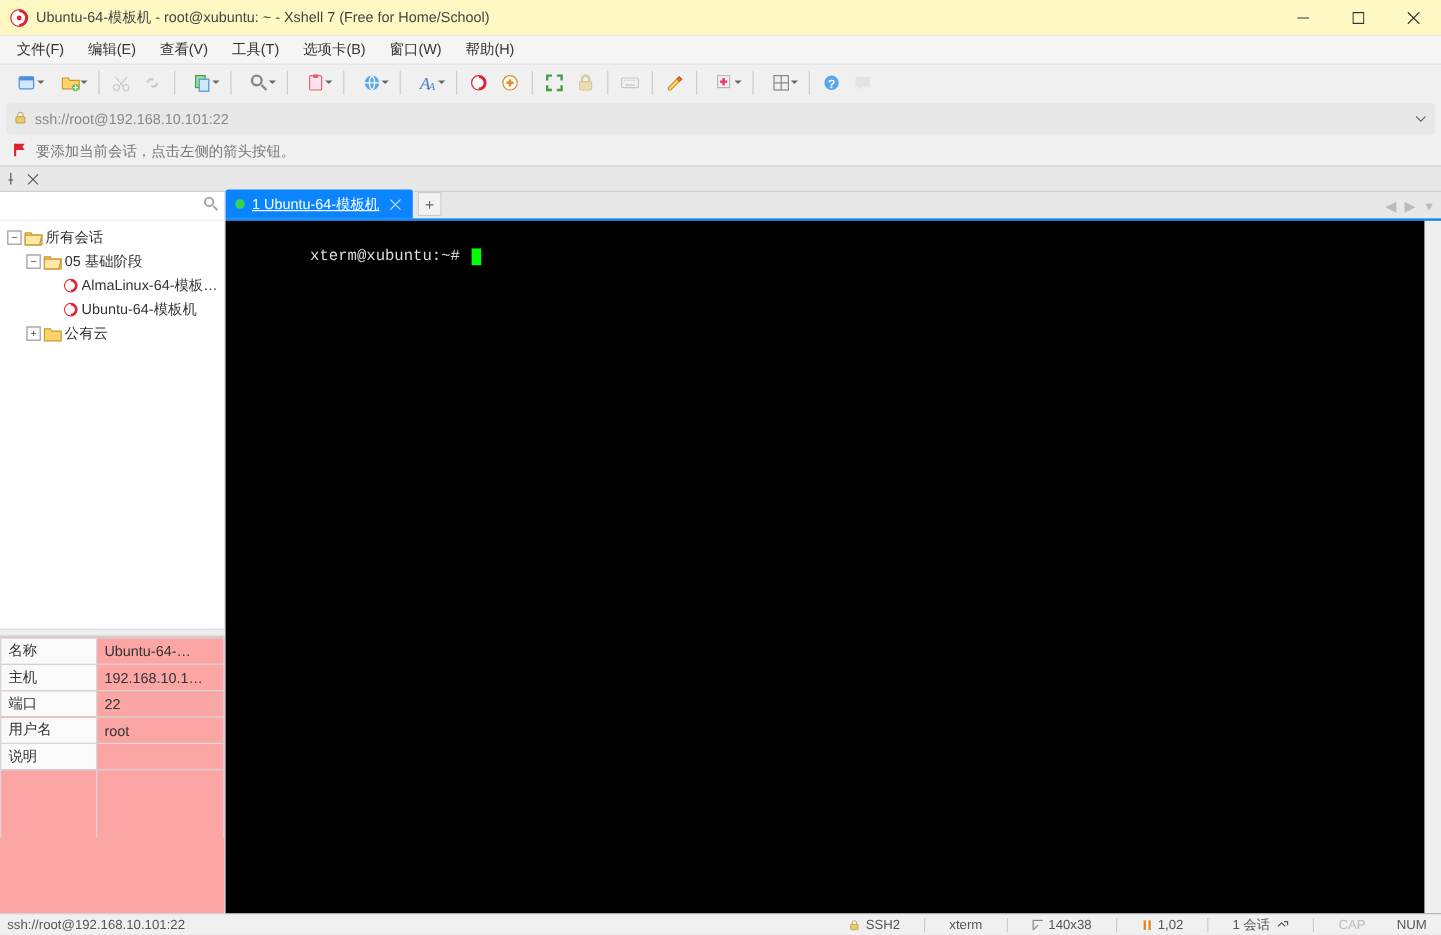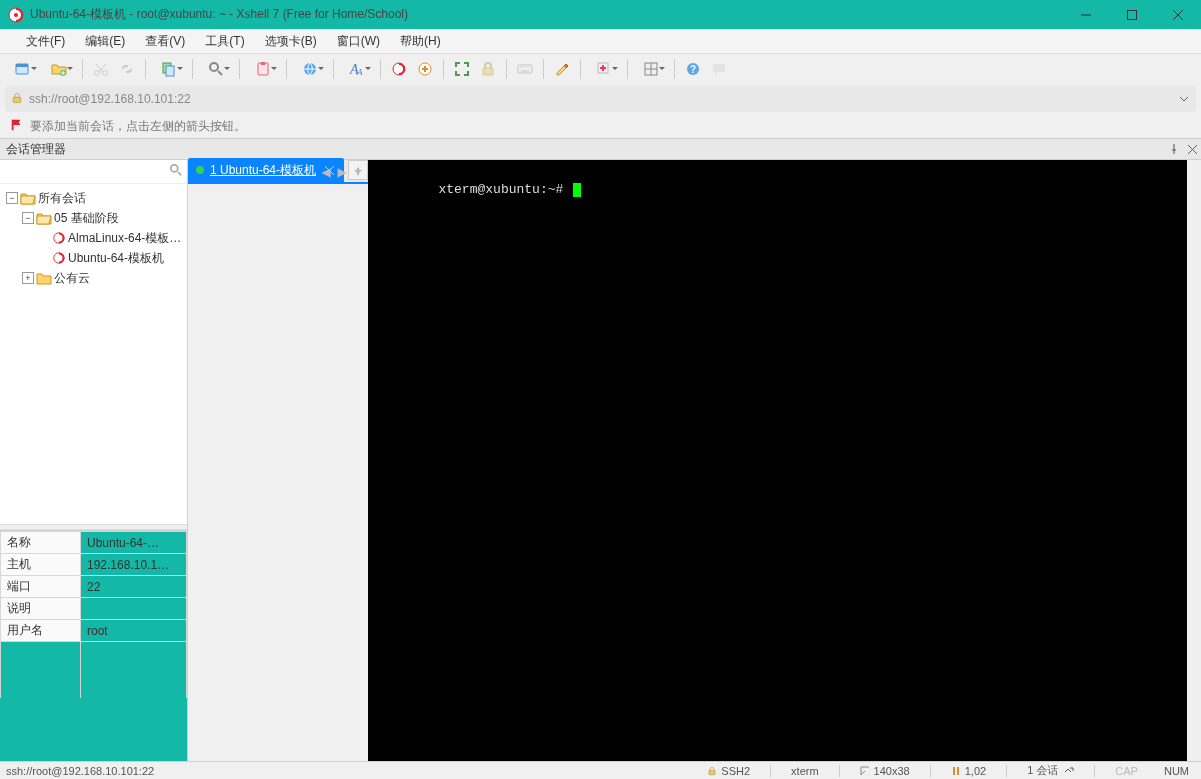--- a/index.html
+++ b/index.html
@@ -8,39 +8,39 @@
     width: 1201px; height: 779px;
     font-family: "Microsoft YaHei", "Segoe UI", Arial, sans-serif;
     font-size: 12px;
     background: #f0f0f0;
     color: #333;
     overflow: hidden;
   }
   
   .titlebar {
     height: 30px; width: 100%;
-    background: #14b8a6;
+    background: #fef9c3;
     display: flex; align-items: center;
     border-bottom: 1px solid #e5e5e5;
   }
   .titlebar .app-icon {
     width: 16px; height: 16px; margin: 0 6px 0 8px;
     display: inline-flex; align-items: center; justify-content: center;
   }
   .titlebar .title-text { flex: none; color: #444; font-size: 12px; }
   .titlebar .spacer { flex: 1; }
   .win-btn {
     width: 46px; height: 30px;
     display: inline-flex; align-items: center; justify-content: center;
     color: #333;
   }
   
   .menubar {
     height: 24px; width: 100%; background: #f5f5f5;
-    display: flex; align-items: center; padding: 0 16px;
+    display: flex; align-items: center; padding: 0 4px;
     border-bottom: 1px solid #e0e0e0;
     font-size: 12px;
   }
   .menubar .menu-item {
     padding: 3px 10px; color: #333;
   }
   
   .toolbar {
     height: 30px; width: 100%; background: #f0f0f0;
     display: flex; align-items: center; padding: 0 6px; gap: 2px;
@@ -140,35 +140,35 @@
   .host-icon { width: 14px; height: 14px; display: inline-flex; align-items:center; justify-content:center; }
   
   .hsplit {
     height: 6px; background: #efefef;
     border-top: 1px solid #ddd; border-bottom: 1px solid #ddd;
     cursor: row-resize;
   }
   
   .props {
     flex: 1; overflow: auto;
-    background: #14b8a6;
+    background: #fca5a5;
     border-top: 1px solid #d0d0d0;
   }
   .props table { width: 100%; border-collapse: collapse; font-size: 12px; }
   .props td {
     border: 1px solid #d7d7d7; padding: 2px 6px; height: 20px;
     white-space: nowrap; overflow: hidden; text-overflow: ellipsis;
   }
   .props td.k { width: 80px; color: #333; background: #fafafa; }
   .props td.v { color: #333; }
   .props .filler td { height: 56px; border-left:1px solid #d7d7d7; border-right:1px solid #d7d7d7; border-top:none; border-bottom:none; }
 
   
   .right {
-    flex: 1; display: flex; flex-direction: row; min-width: 0;
+    flex: 1; display: flex; flex-direction: column; min-width: 0;
   }
   .tabstrip {
     height: 24px; background: #e8e8e8;
     display: flex; align-items: flex-end;
     border-bottom: 2px solid #0a84ff;
     position: relative;
   }
   .tab {
     height: 24px; background: #0a84ff; color: #fff;
     display: inline-flex; align-items: center;
@@ -415,21 +415,20 @@
   <span>
     <svg width="14" height="14" viewBox="0 0 16 16">
         <path d="M3 2v12" stroke="#d23" stroke-width="2"></path>
         <path d="M3 2h9l-2 3 2 3H3z" fill="#d23"></path>
       </svg>
   </span>
   <span>要添加当前会话，点击左侧的箭头按钮。</span>
 </div>
 
 <div class="panel-header">
-  <span class="title">会话管理器</span>
   <span class="pin">
     <svg width="10" height="10" viewBox="0 0 10 10">
         <path d="M5 0v6M3 6h4M5 6v4" stroke="#555" stroke-width="1"></path>
       </svg>
   </span>
   <span class="close">
     <svg width="9" height="9" viewBox="0 0 10 10">
         <path d="M0 0L10 10M10 0L0 10" stroke="#555"></path>
       </svg>
   </span>
@@ -523,26 +522,26 @@
         </tr>
         <tr>
           <td class="k">主机</td>
           <td class="v">192.168.10.1…</td>
         </tr>
         <tr>
           <td class="k">端口</td>
           <td class="v">22</td>
         </tr>
         <tr>
+          <td class="k">用户名</td>
+          <td class="v">root</td>
+        </tr>
+        <tr>
           <td class="k">说明</td>
           <td class="v"></td>
-        </tr>
-        <tr>
-          <td class="k">用户名</td>
-          <td class="v">root</td>
         </tr>
         <tr class="filler">
               <td></td>
               <td></td>
             </tr>
       </tbody>
         </table>
     </div>
 
   </div>

